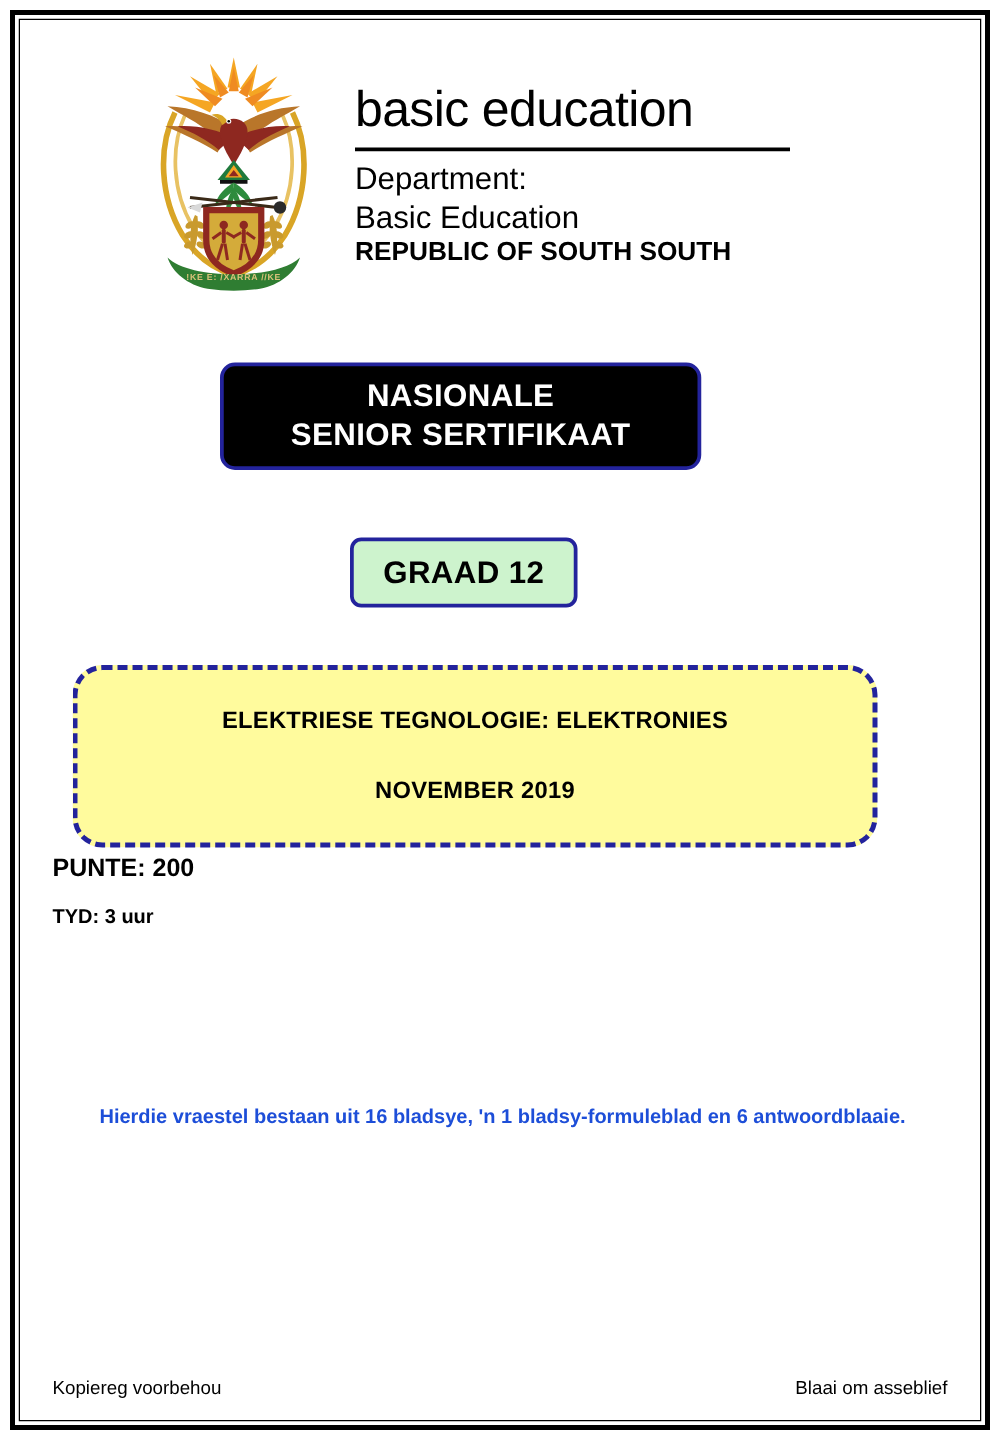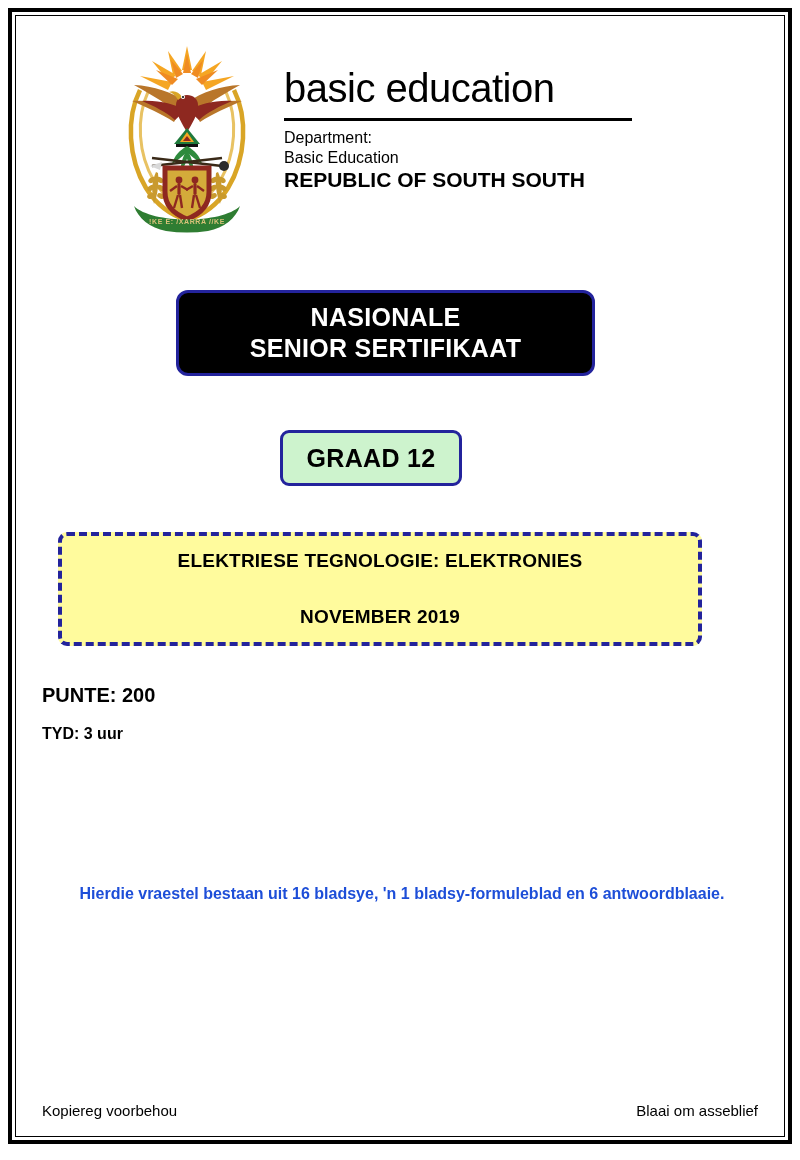--- a/index.html
+++ b/index.html
@@ -70,41 +70,41 @@
 
   .logo-rule {
     width: 348px;
     height: 3px;
     background: #000000;
     margin-top: 10px;
     margin-bottom: 7px;
   }
 
   .logo-dept-line {
-    font-size: 16px;
+    font-size: 25px;
     font-weight: 400;
     color: #000000;
     line-height: 1.22;
     white-space: nowrap;
   }
 
   .logo-country {
     font-size: 21px;
     font-weight: bold;
     color: #000000;
     line-height: 1.22;
     white-space: nowrap;
   }
 
   
   .nsc-banner {
     position: absolute;
     left: 154px;
     top: 268px;
-    width: 419px;
+    width: 385px;
     height: 86px;
     background: #000000;
     border: 3px solid #23239c;
     border-radius: 12px;
     display: flex;
     flex-direction: column;
     align-items: center;
     justify-content: center;
   }
   .nsc-line {
@@ -135,24 +135,24 @@
     color: #000000;
     letter-spacing: 0.3px;
   }
 
   
   .subject-box {
     position: absolute;
     left: 36px;
     top: 510px;
     width: 644px;
-    height: 114px;
+    height: 146px;
     background: #fffb9d;
     border: 4px dashed #23239c;
-    border-radius: 9px;
+    border-radius: 24px;
     display: flex;
     flex-direction: column;
     align-items: center;
     justify-content: center;
   }
   .subject-name {
     font-size: 19px;
     font-weight: bold;
     color: #000000;
     letter-spacing: 0.2px;

